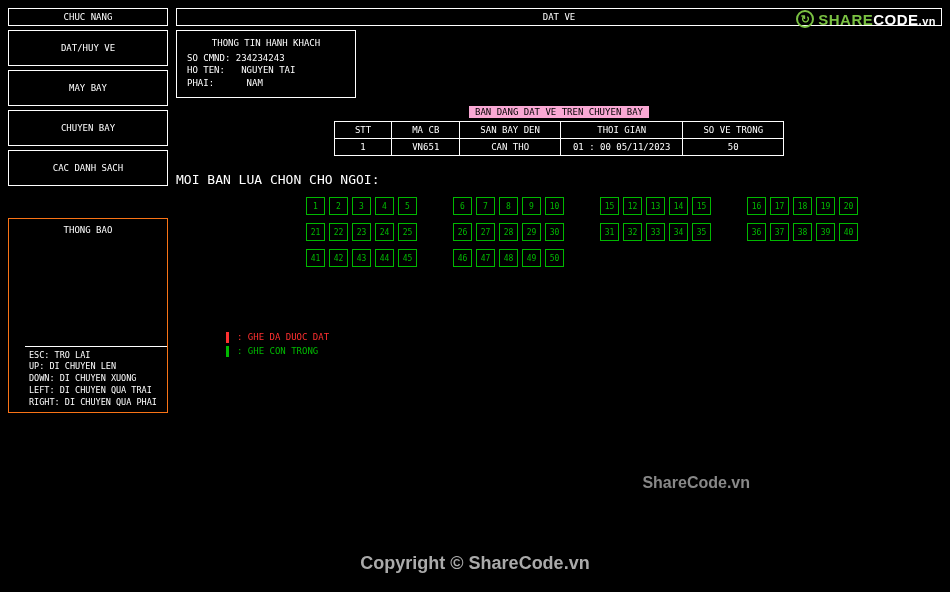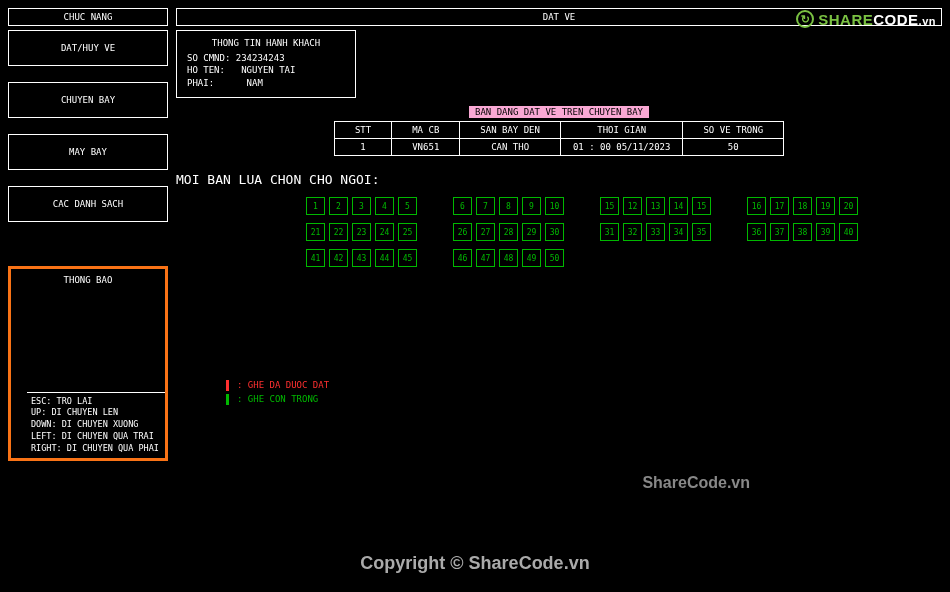--- a/index.html
+++ b/index.html
@@ -17,31 +17,31 @@
     .box-title {
       border: 1px solid #fff;
       text-align: center;
       padding: 3px 0;
       color: #fff;
       font-size: 9px;
     }
     .chuc-nang-header { width: 160px; }
     .dat-ve-header { flex: 1; }
     .main-area { display: flex; padding: 4px 8px 0 8px; gap: 8px; }
-    .left-col { width: 160px; display: flex; flex-direction: column; gap: 16px; }
+    .left-col { width: 160px; display: flex; flex-direction: column; gap: 4px; }
     .menu-item {
       border: 1px solid #fff;
       text-align: center;
       padding: 12px 0;
       color: #fff;
       cursor: pointer;
       font-size: 9px;
     }
     .thong-bao-box {
-      border: 3px solid #f97316;
+      border: 1px solid #f97316;
       margin-top: 28px;
       height: 195px;
       position: relative;
     }
     .thong-bao-title {
       text-align: center;
       padding-top: 6px;
       font-size: 9px;
     }
     .help-keys {
@@ -148,22 +148,22 @@
 <body>
 
 <div class="top-row">
   <div class="box-title chuc-nang-header">CHUC NANG</div>
   <div class="box-title dat-ve-header">DAT VE</div>
 </div>
 
 <div class="main-area">
   <div class="left-col">
     <div class="menu-item">DAT/HUY VE</div>
+    <div class="menu-item">MAY BAY</div>
     <div class="menu-item">CHUYEN BAY</div>
-    <div class="menu-item">MAY BAY</div>
     <div class="menu-item">CAC DANH SACH</div>
 
     <div class="thong-bao-box">
       <div class="thong-bao-title">THONG BAO</div>
       <div class="help-keys">
         <div>ESC: TRO LAI</div>
         <div>UP: DI CHUYEN LEN</div>
         <div>DOWN: DI CHUYEN XUONG</div>
         <div>LEFT: DI CHUYEN QUA TRAI</div>
         <div>RIGHT: DI CHUYEN QUA PHAI</div>

